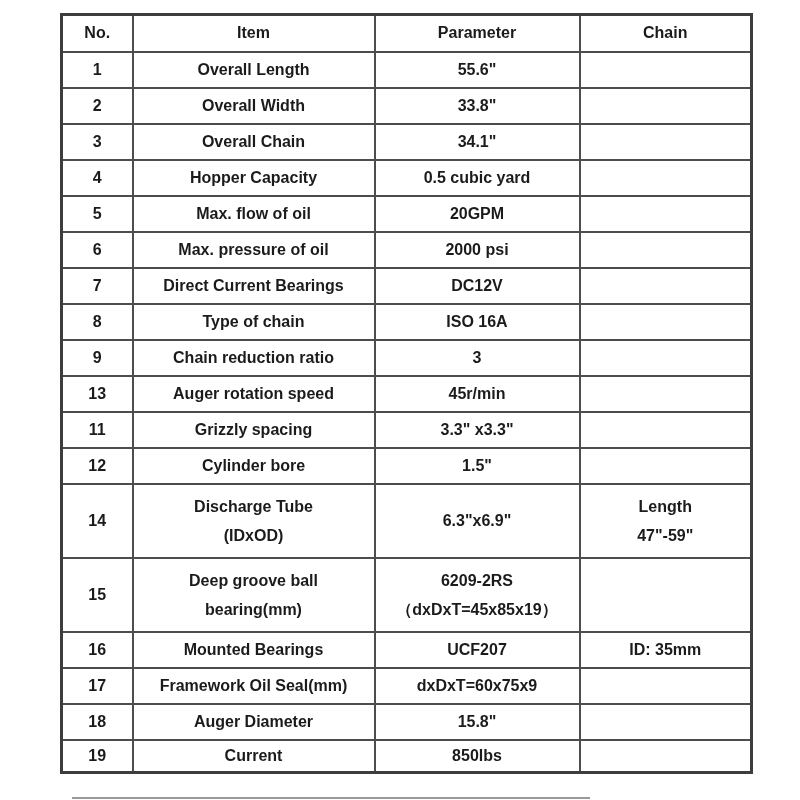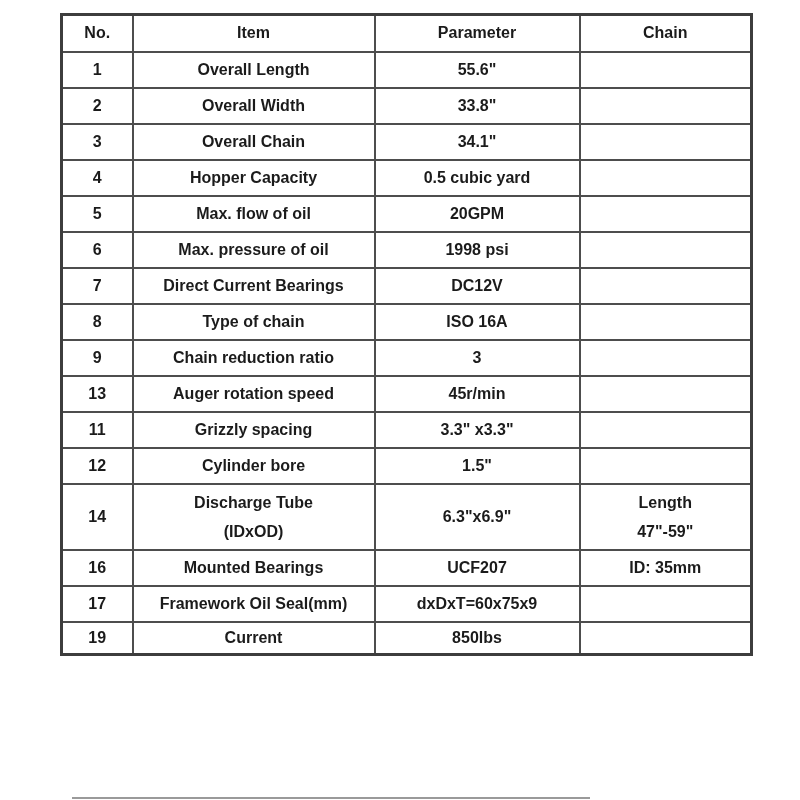--- a/index.html
+++ b/index.html
@@ -30,21 +30,21 @@
     vertical-align: middle;
     font-weight: bold;
     font-size: 16px;
     color: #1b1b1b;
     padding: 0;
     overflow: hidden;
     white-space: nowrap;
   }
   .spec-table thead tr { height: 37px; }
   .spec-table tbody tr { height: 36px; }
-  .spec-table tbody tr.tall { height: 66px; }
+  .spec-table tbody tr.tall { height: 74px; }
   .spec-table tbody tr.short { height: 33px; }
   .cell-line { line-height: 20px; }
   .tall .cell-line { line-height: 29px; }
   .col-no { width: 71px; }
   .col-item { width: 242px; }
   .col-parameter { width: 205px; }
   .col-remark { width: 172px; }
   .cutoff-line {
     position: absolute;
     left: 72px;
@@ -122,21 +122,21 @@
           <div class="cell-line">20GPM</div>
         </td>
         <td></td>
       </tr>
       <tr>
         <td>6</td>
         <td>
           <div class="cell-line">Max. pressure of oil</div>
         </td>
         <td>
-          <div class="cell-line">1998 psi</div>
+          <div class="cell-line">2000 psi</div>
         </td>
         <td></td>
       </tr>
       <tr>
         <td>7</td>
         <td>
           <div class="cell-line">Direct Current Bearings</div>
         </td>
         <td>
           <div class="cell-line">DC12V</div>
@@ -200,39 +200,61 @@
           <div class="cell-line">(IDxOD)</div>
         </td>
         <td>
           <div class="cell-line">6.3"x6.9"</div>
         </td>
         <td>
           <div class="cell-line">Length</div>
           <div class="cell-line">47"-59"</div>
         </td>
       </tr>
+      <tr class="tall">
+        <td>15</td>
+        <td>
+          <div class="cell-line">Deep groove ball</div>
+          <div class="cell-line">bearing(mm)</div>
+        </td>
+        <td>
+          <div class="cell-line">6209-2RS</div>
+          <div class="cell-line">（dxDxT=45x85x19）</div>
+        </td>
+        <td></td>
+      </tr>
       <tr>
         <td>16</td>
         <td>
           <div class="cell-line">Mounted Bearings</div>
         </td>
         <td>
           <div class="cell-line">UCF207</div>
         </td>
         <td>
           <div class="cell-line">ID: 35mm</div>
         </td>
       </tr>
       <tr>
         <td>17</td>
         <td>
           <div class="cell-line">Framework Oil Seal(mm)</div>
         </td>
         <td>
           <div class="cell-line">dxDxT=60x75x9</div>
+        </td>
+        <td></td>
+      </tr>
+      <tr>
+        <td>18</td>
+        <td>
+          <div class="cell-line">Auger Diameter</div>
+        </td>
+        <td>
+          <div class="cell-line">15.8"</div>
         </td>
         <td></td>
       </tr>
       <tr class="short">
         <td>19</td>
         <td>
           <div class="cell-line">Current</div>
         </td>
         <td>
           <div class="cell-line">850lbs</div>

